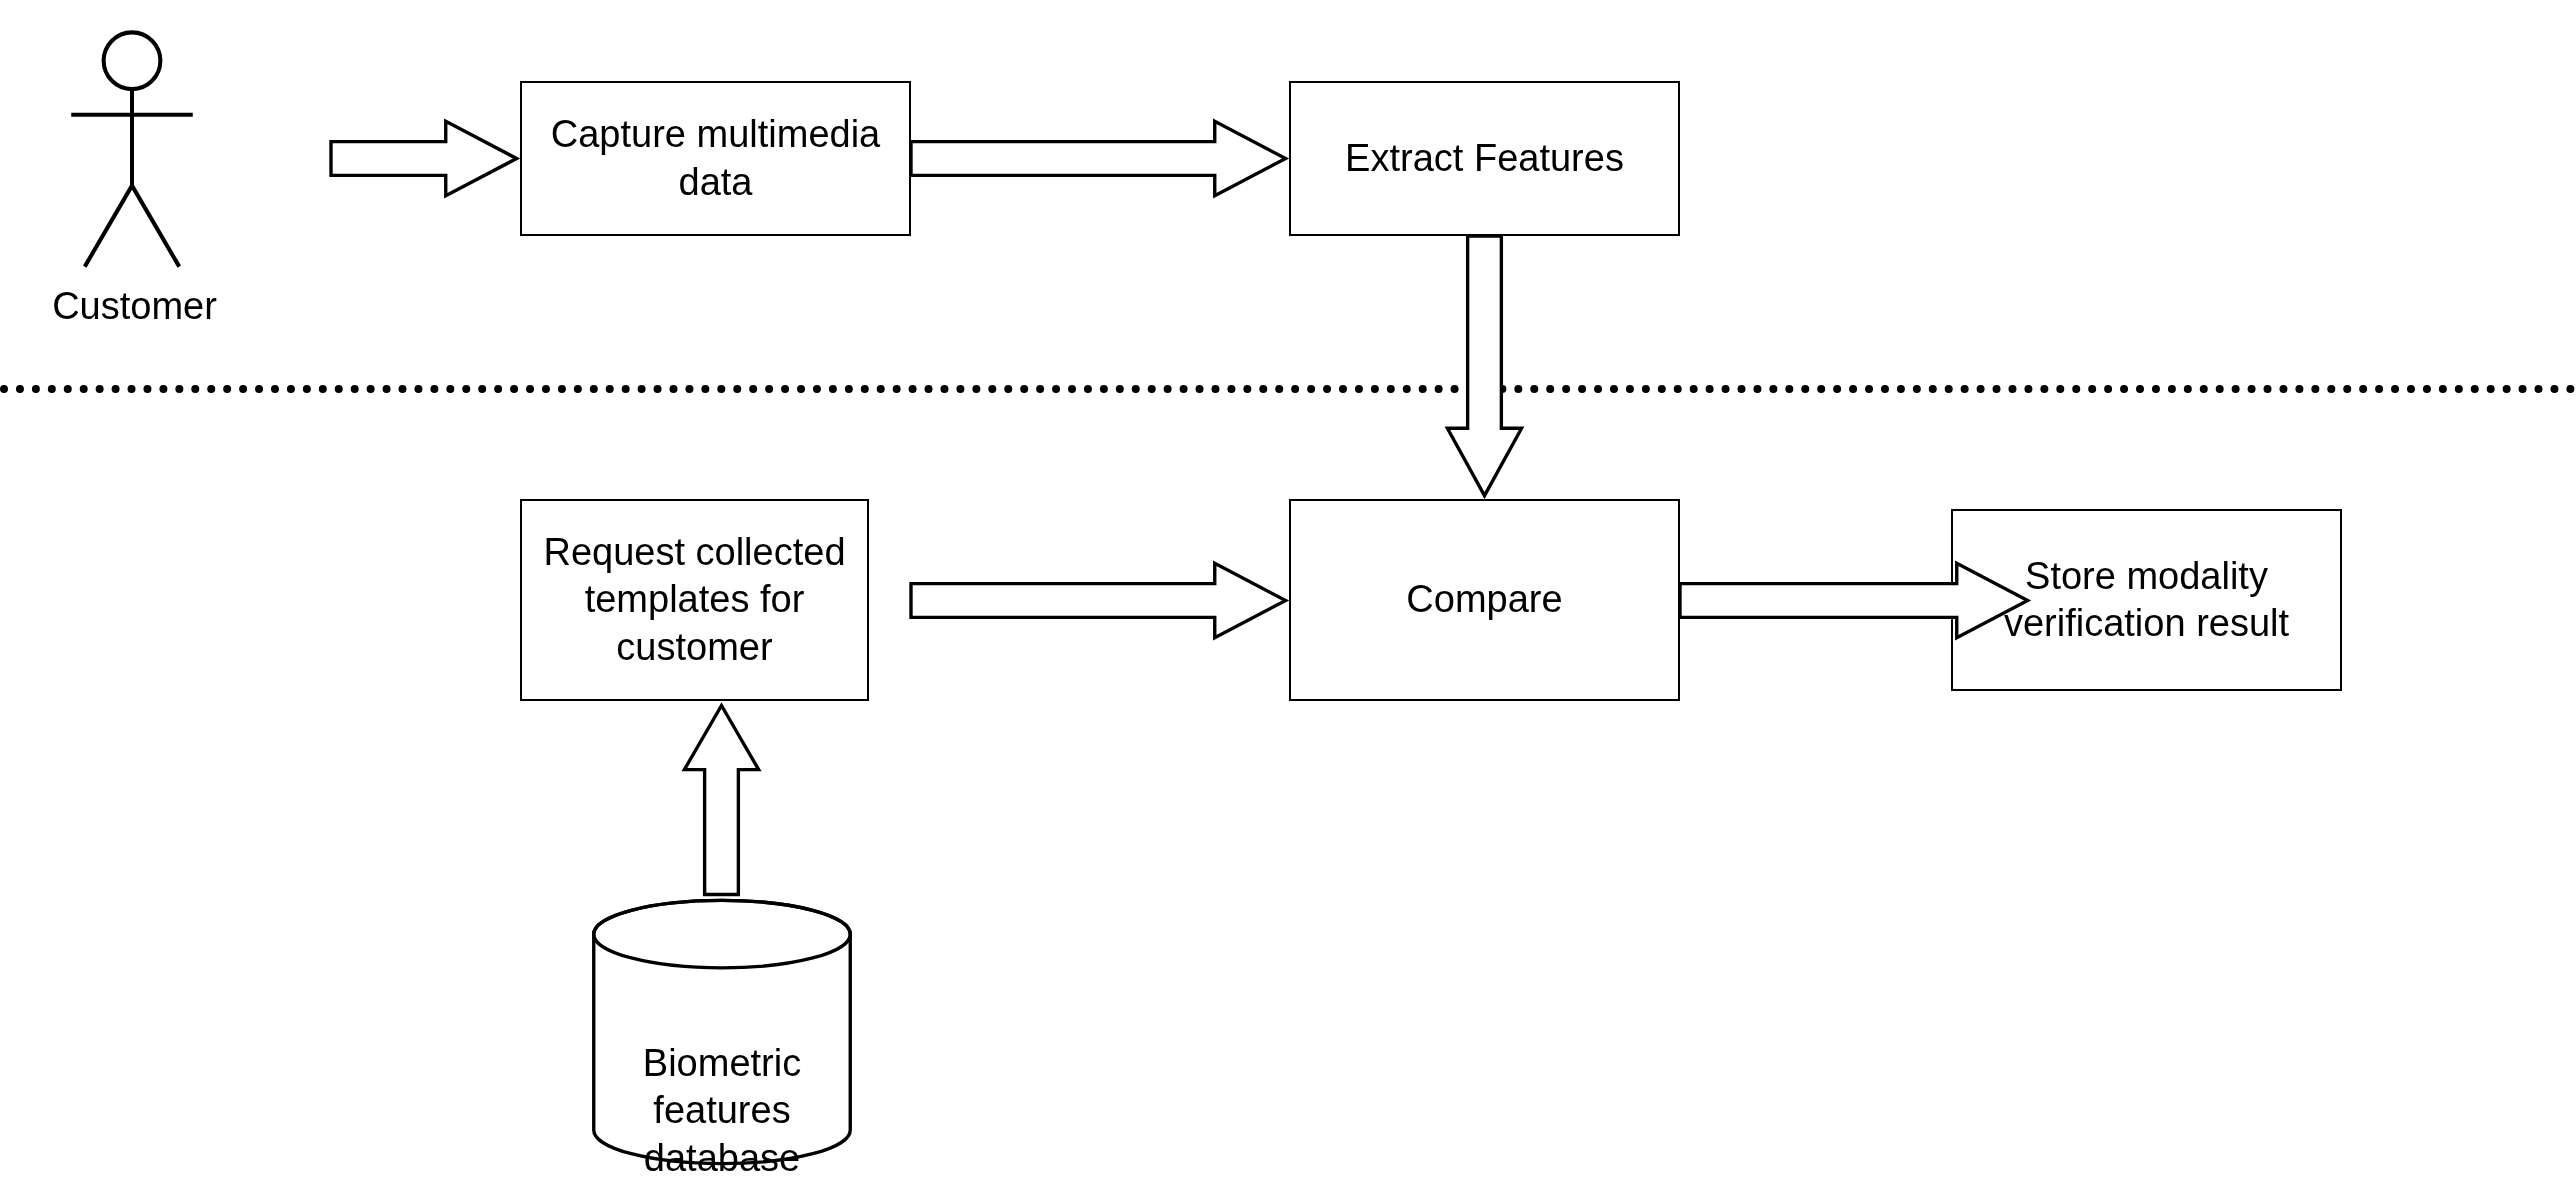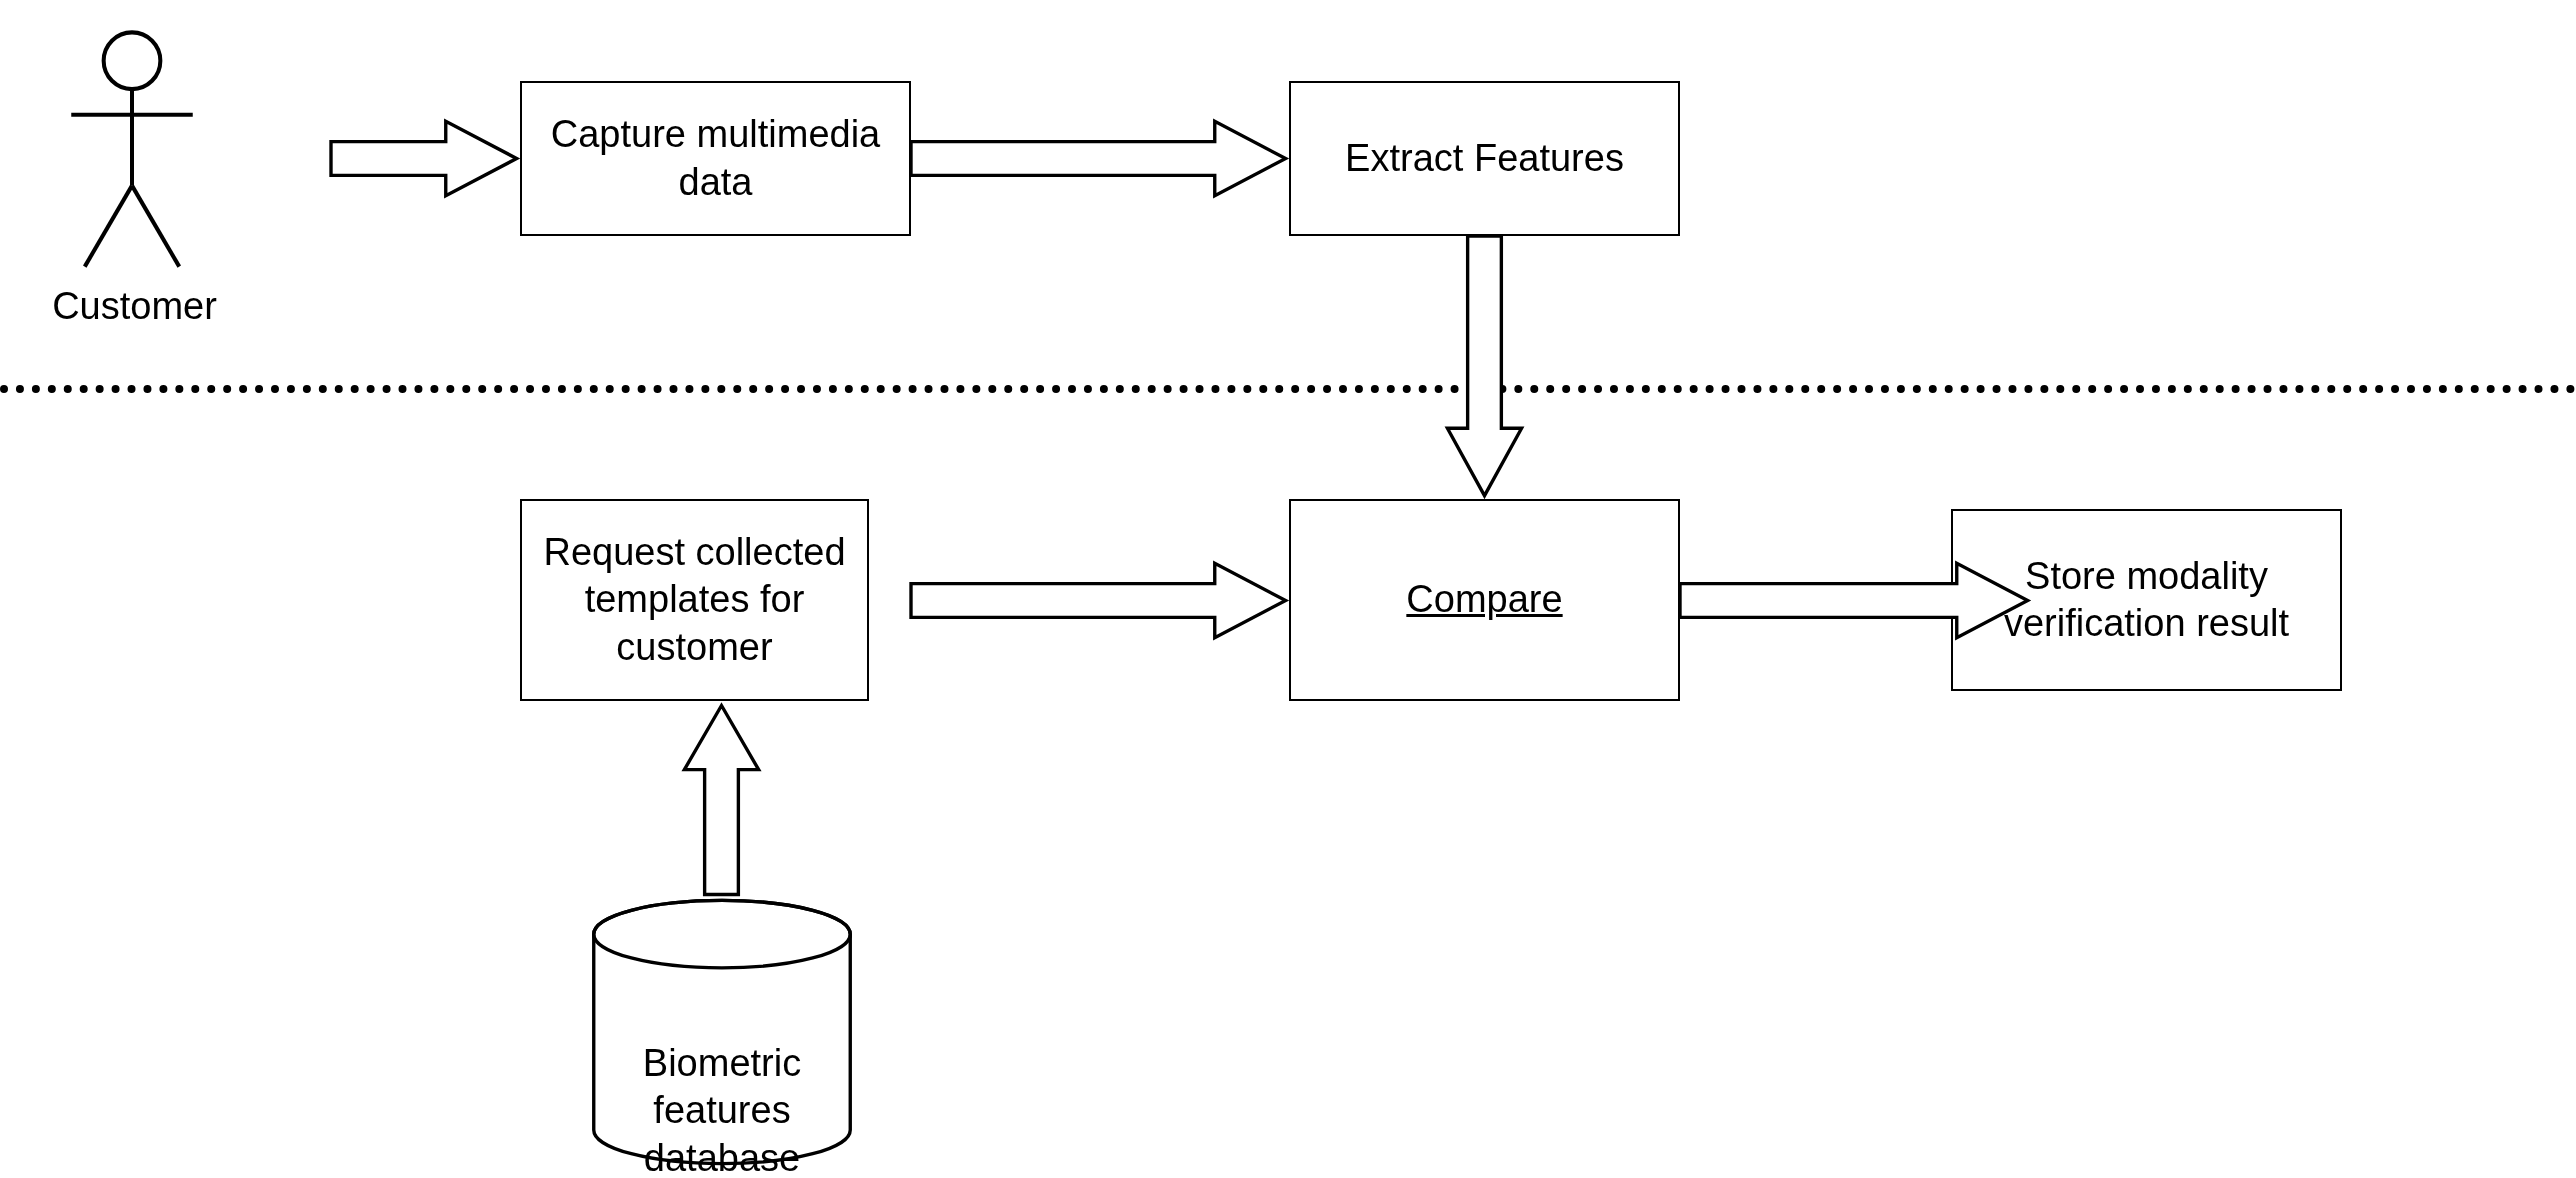--- a/index.html
+++ b/index.html
@@ -77,21 +77,21 @@
 
   <div class="dotline" style="top:385px;"></div>
 
 
   <div class="box" style="left:520px; top:499px; width:349px; height:202px;">
     <span style="white-space:pre-line;">Request collected
 templates for
 customer</span>
   </div>
 
-  <div class="box" style="left:1289px; top:499px; width:391px; height:202px;text-decoration:underline;">
+  <div class="box" style="left:1289px; top:499px; width:391px; height:202px;">
     <span>Compare</span>
   </div>
 
   <div class="box" style="left:1951px; top:509px; width:391px; height:182px;">
     <span style="white-space:pre-line;">Store modality
 verification result</span>
   </div>
 
   <svg class="shape" style="left:587px; top:897px;" width="270" height="270" viewBox="0 0 400 400">
     <ellipse cx="200" cy="55" rx="190" ry="50" fill="#fff" stroke="#000" stroke-width="5"></ellipse>

